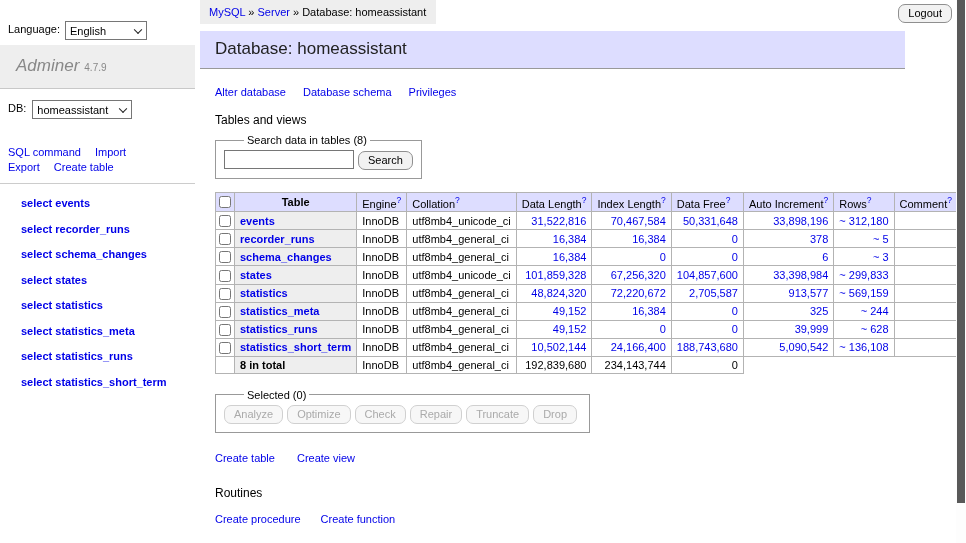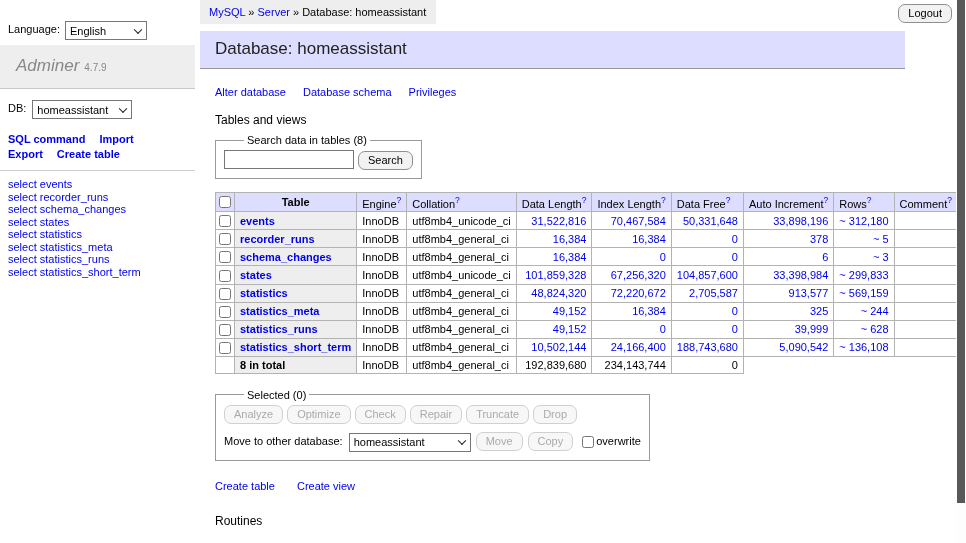--- a/index.html
+++ b/index.html
@@ -13,25 +13,25 @@
 
   
   #sidebar { position:absolute; left:0; top:0; width:195px; height:543px; background:#fff; }
   .lang-row { padding:21px 8px 5px; white-space:nowrap; }
   .lang-row label { margin-right:5px; }
   .logo-block { background:#eee; border-bottom:1px solid #c8c8c8; padding:11px 16px 12px; }
   .app-name { font-style:italic; font-size:17px; color:#888; }
   .app-version { font-size:10px; color:#888; margin-left:5px; }
   .db-row { margin:11px 8px 0; white-space:nowrap; }
   .db-row label { margin-right:6px; }
-  .nav-links { margin:13px 8px 0; line-height:14px;font-weight:bold; }
+  .nav-links { margin:26px 8px 0; line-height:14px; }
   .nav-links a { margin-right:14px; }
   #sidebar hr { border:none; border-top:1px solid #ccc; margin:9px 0 7px; }
   .tbl-list { margin:5px 8px 0; }
-  .tbl-list p { margin:0; line-height:12.5px; white-space:nowrap; }
+  .tbl-list p { margin:13px; line-height:12.5px; white-space:nowrap;font-weight:bold; }
 
   
   .sel-wrap { position:relative; display:inline-block; vertical-align:middle; }
   .sel-wrap::after { content:""; position:absolute; right:6px; top:50%; width:5px; height:5px;
     border-right:1.5px solid #222; border-bottom:1.5px solid #222;
     transform:translateY(-70%) rotate(45deg); pointer-events:none; }
   select { appearance:none; -webkit-appearance:none; background:#fff; border:1px solid #767676;
     border-radius:0; font:11px "Liberation Sans","DejaVu Sans",sans-serif;
     padding:1px 18px 1px 4px; height:19px; }
   .sel-lang { width:82px; } .sel-db { width:100px; } .sel-move { width:122px; }
@@ -264,23 +264,20 @@
             <td class="num">192,839,680</td>
             <td class="num">234,143,744</td>
             <td class="num">0</td>
           </tr>
         </tbody>
     </table>
 
     <fieldset class="selected-fs">
       <legend>Selected (0)</legend>
       <div class="btn-row"><button disabled="">Analyze</button><button disabled="">Optimize</button><button disabled="">Check</button><button disabled="">Repair</button><button disabled="">Truncate</button><button disabled="">Drop</button></div>
-      <div class="move-row">
-        <span class="lbl">Move to other database:</span><span class="sel-wrap"><select class="sel-move"><option>homeassistant</option></select></span><button disabled="">Move</button><button disabled="">Copy</button><span class="ow"><input type="checkbox" id="overwrite-cb" style=""><label for="overwrite-cb">overwrite</label></span>
-      </div>
     </fieldset>
 
     <p class="create-links"><a>Create table</a><a>Create view</a></p>
 
     <h3 class="h-routines">Routines</h3>
     <p class="routine-links"><a>Create procedure</a><a>Create function</a></p>
 
   </div>
 </div>
 

